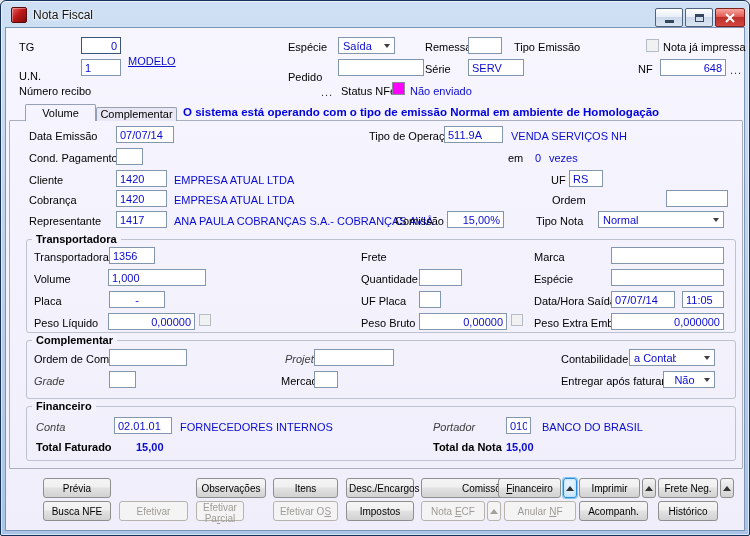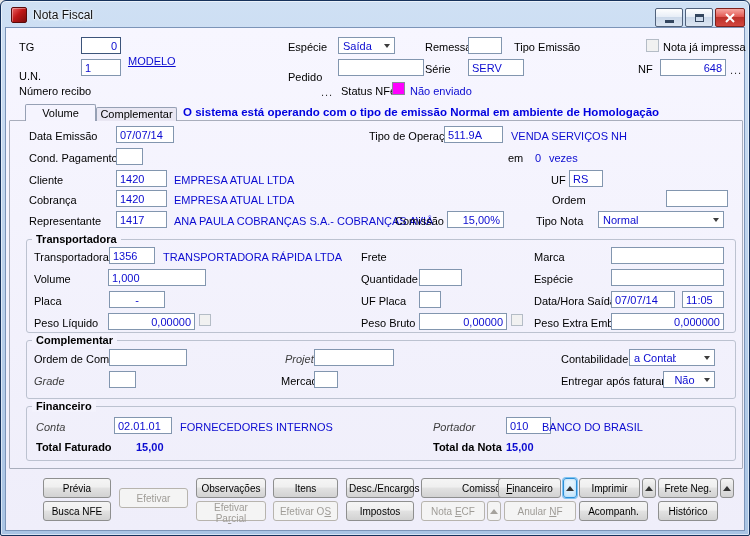--- a/index.html
+++ b/index.html
@@ -153,21 +153,20 @@
   <div class="combo" style="left:597px;top:210px;width:126px;">
     <span class="ct">Normal</span>
       <span class="darr"></span>
   </div>
 
   <div class="gbox" style="left:25px;top:238px;width:710px;height:94px;"></div>
   <span class="legend" style="left:31px;top:232px;">Transportadora</span>
 
   <span class="lbl" style="left:33px;top:249px;">Transportadora</span>
   <input class="field" style="left: 108px; top: 246px; width: 46px;" value="1356">
-  <span class="lbl blue" style="left:162px;top:249px;">TRANSPORTADORA RÁPIDA LTDA</span>
   <span class="lbl" style="left:360px;top:249px;">Frete</span>
   <span class="lbl" style="left:533px;top:249px;">Marca</span>
   <input class="field" style="left: 610px; top: 246px; width: 113px;" value="">
 
   <span class="lbl" style="left:33px;top:271px;">Volume</span>
   <input class="field" style="left: 107px; top: 268px; width: 98px;" value="1,000">
   <span class="lbl" style="left:360px;top:271px;">Quantidade</span>
   <input class="field" style="left: 418px; top: 268px; width: 43px;" value="">
   <span class="lbl" style="left:533px;top:271px;">Espécie</span>
   <input class="field" style="left: 610px; top: 268px; width: 113px;" value="">
@@ -212,21 +211,21 @@
       <span class="darr"></span>
   </div>
 
   <div class="gbox" style="left:25px;top:405px;width:710px;height:55px;"></div>
   <span class="legend" style="left:31px;top:399px;">Financeiro</span>
 
   <span class="lbl it" style="left:35px;top:419px;">Conta</span>
   <input class="field" style="left: 113px; top: 416px; width: 58px;" value="02.01.01">
   <span class="lbl blue" style="left:179px;top:419px;">FORNECEDORES INTERNOS</span>
   <span class="lbl it" style="left:432px;top:419px;">Portador</span>
-  <input class="field" style="left: 505px; top: 416px; width: 45px;" value="010">
+  <input class="field" style="left: 505px; top: 416px; width: 25px;" value="010">
   <span class="lbl blue" style="left:541px;top:419px;">BANCO DO BRASIL</span>
 
   <span class="lbl b" style="left:35px;top:439px;">Total Faturado</span>
   <span class="lbl b blue" style="left:135px;top:439px;">15,00</span>
   <span class="lbl b" style="left:432px;top:439px;">Total da Nota</span>
   <span class="lbl b blue" style="left:505px;top:439px;">15,00</span>
 
   <button class="btn" style="left:42px;top:477px;width:68px;">Prévia</button>
   <button class="btn" style="left:195px;top:477px;width:70px;">Observações</button>
   <button class="btn" style="left:272px;top:477px;width:65px;">Itens</button>
@@ -239,22 +238,22 @@
   <button class="btn" style="left:578px;top:477px;width:61px;">Imprimir</button>
   <div class="arrbtn" style="left:641px;top:477px;">
       <span class="uarr"></span>
     </div>
   <button class="btn" style="left:657px;top:477px;width:60px;">Frete Neg.</button>
   <div class="arrbtn" style="left:719px;top:477px;">
       <span class="uarr"></span>
     </div>
 
   <button class="btn" style="left:42px;top:500px;width:68px;">Busca NFE</button>
-  <button class="btn dis" style="left:118px;top:487px;width:69px;">Efetivar</button>
-  <button class="btn dis" style="left:195px;top:500px;width:70px;">Efetivar Pa<u>r</u>cial</button>
+  <button class="btn dis" style="left:118px;top:500px;width:69px;">Efetivar</button>
+  <button class="btn dis" style="left:195px;top:500px;width:48px;">Efetivar Pa<u>r</u>cial</button>
   <button class="btn dis" style="left:272px;top:500px;width:65px;">Efetivar O<u>S</u></button>
   <button class="btn" style="left:345px;top:500px;width:68px;">Impostos</button>
   <button class="btn dis" style="left:420px;top:500px;width:64px;">Nota <u>E</u>CF</button>
   <div class="arrbtn dis" style="left:486px;top:500px;">
       <span class="uarr"></span>
     </div>
   <button class="btn dis" style="left:503px;top:500px;width:72px;">Anular <u>N</u>F</button>
   <button class="btn" style="left:578px;top:500px;width:69px;">Acompanh.</button>
   <button class="btn" style="left:657px;top:500px;width:60px;">Histórico</button>
 

